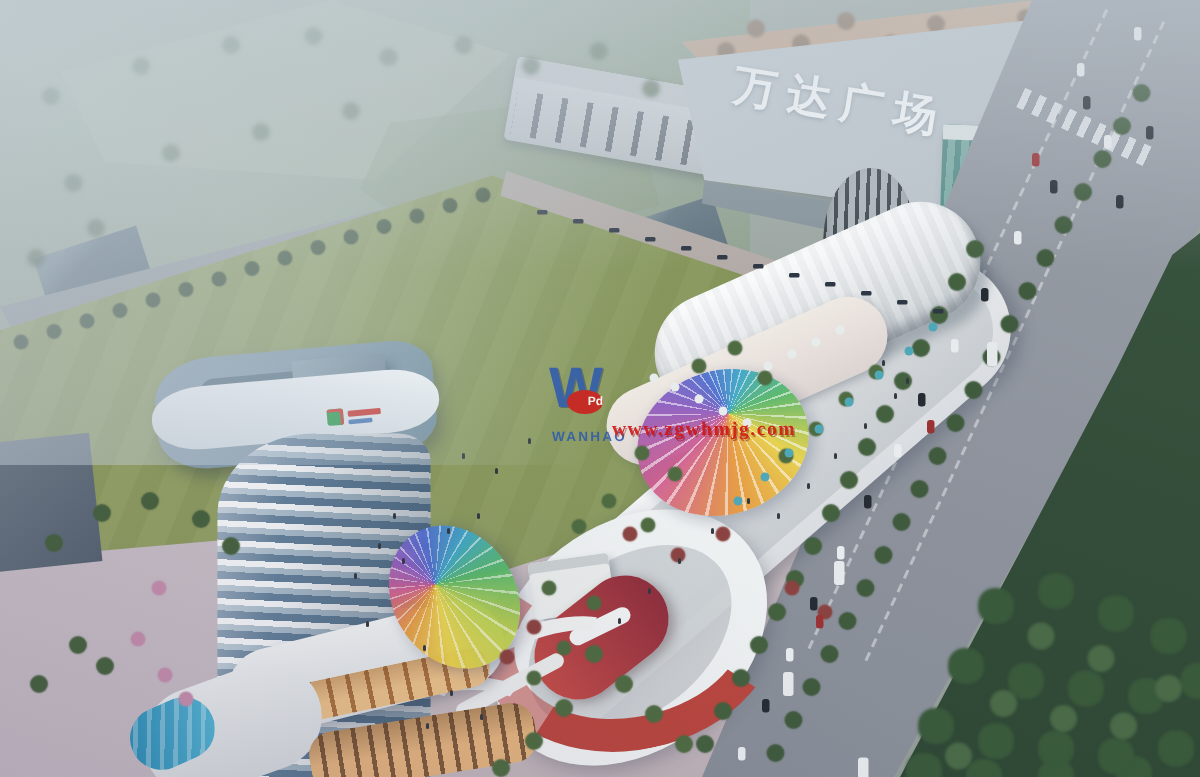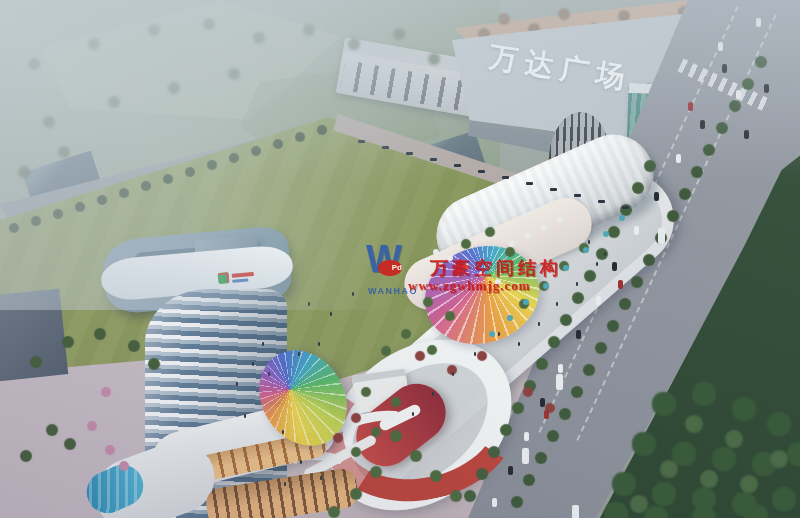--- a/index.html
+++ b/index.html
@@ -324,17 +324,16 @@
   <div class="st ppl" id="people"></div>
 
   <div class="haze-tl"></div>
   <div class="haze-top"></div>
   <div class="dusk"></div>
 
   <div class="wm">
     <div class="w">W</div>
     <div class="badge">Pd</div>
     <div class="name">WANHAO</div>
-    <div class="cn">万豪空间结构</div>
     <div class="url">www.zgwhmjg.com</div>
   </div>
 
 </div>
 
 </body></html>

